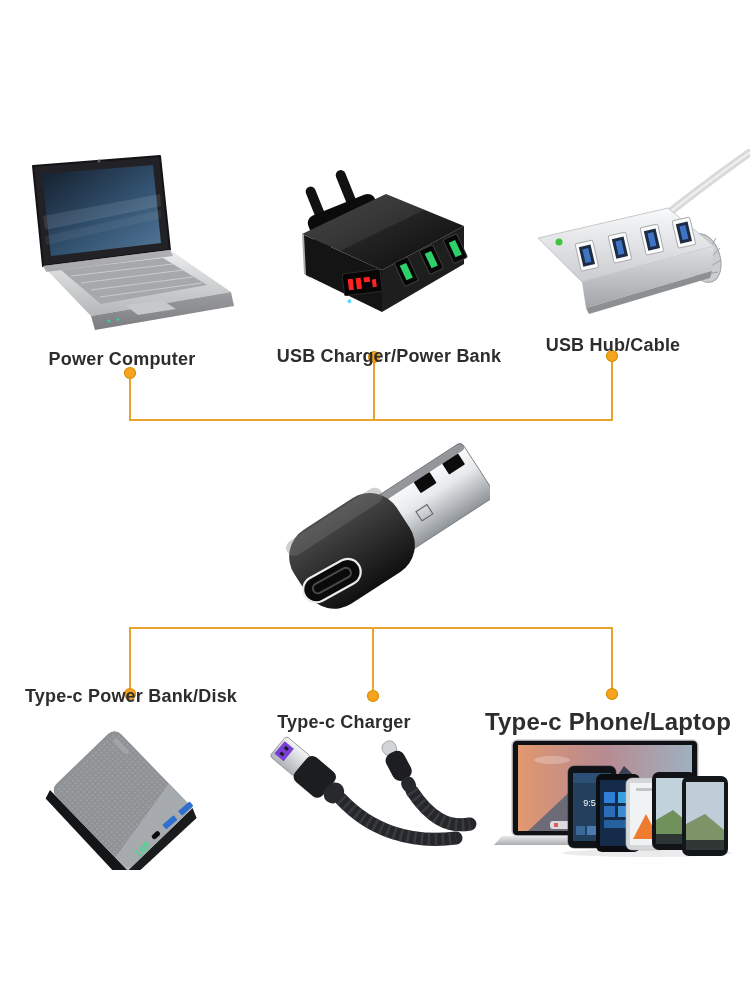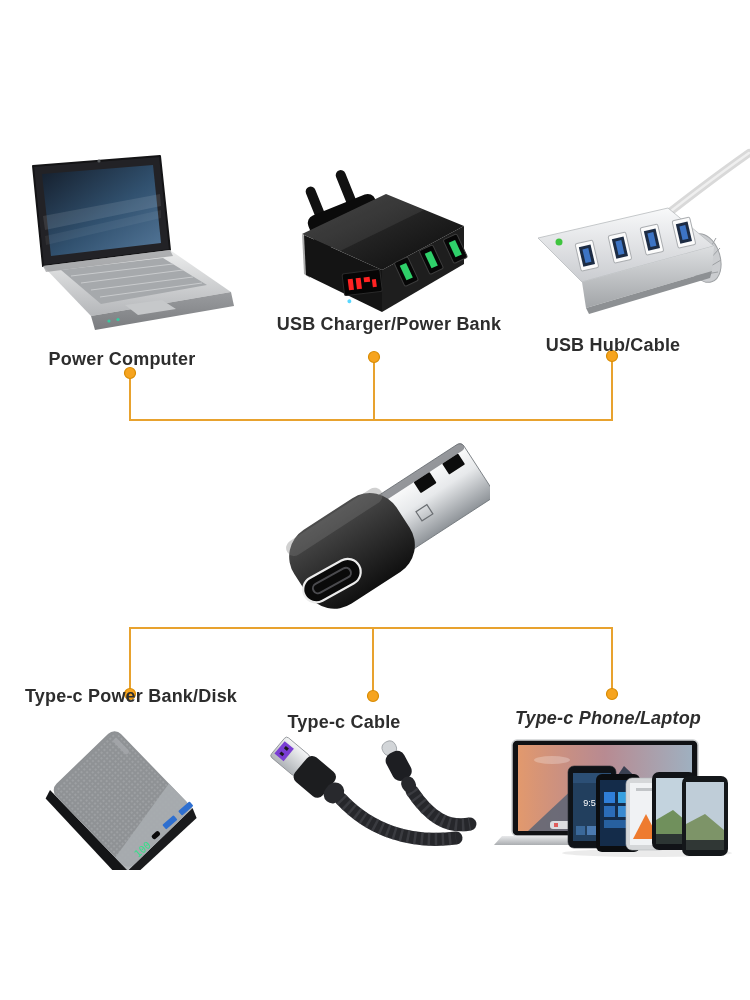--- a/index.html
+++ b/index.html
@@ -1,21 +1,21 @@
 <!DOCTYPE html>
 <html><head>
 <meta charset="utf-8">
 <style>
   html,body{margin:0;padding:0;background:#fff;}
   #stage{position:relative;width:750px;height:1000px;background:#ffffff;overflow:hidden;
          font-family:"Liberation Sans",sans-serif;}
   .fig{position:absolute;}
   .lbl{position:absolute;transform:translateX(-50%);white-space:nowrap;
        font-weight:700;color:#2d2d2d;font-size:18px;letter-spacing:.2px;}
-  .lbl.big{font-size:18px;font-style:italic;}
+  .lbl.big{font-size:24px;}
   svg{display:block;}
 </style>
 </head>
 <body>
 
 <div id="stage">
 
   <svg width="750" height="1000" style="position:absolute;left:0;top:0">
 
     <path d="M642,234 C672,210 702,186 749,153" stroke="#d9d9d9" stroke-width="8" fill="none" stroke-linecap="round"></path>
@@ -109,21 +109,21 @@
         <g fill="#ff2222">
           <rect x="5" y="6" width="5" height="11"></rect>
             <rect x="13" y="6" width="5" height="11"></rect>
           <rect x="21" y="6" width="6" height="5"></rect>
             <rect x="29" y="9" width="4" height="8"></rect>
         </g>
         <circle cx="4" cy="28" r="2" fill="#59d7ff"></circle>
       </g>
     </svg>
   </div>
-  <div class="lbl" style="left:389px;top:314px">USB Charger/Power Bank</div>
+  <div class="lbl" style="left:389px;top:346px">USB Charger/Power Bank</div>
 
   <div class="fig" style="left:518px;top:186px">
     <svg width="215" height="140" viewBox="0 0 215 140">
       <defs>
         <linearGradient id="hTop" x1="0" y1="0" x2="0" y2="1">
           <stop offset="0" stop-color="#f8f9fa"></stop>
             <stop offset="1" stop-color="#caccd0"></stop>
         </linearGradient>
         <linearGradient id="hFr" x1="0" y1="0" x2="0" y2="1">
           <stop offset="0" stop-color="#dddfe1"></stop>
@@ -239,21 +239,21 @@
         <rect x="30" y="-16" width="36" height="32" rx="7" fill="#1c1d1f"></rect>
         <rect x="64" y="-11" width="18" height="22" rx="9" fill="#28292d"></rect>
       </g>
       <g transform="translate(128,16) rotate(62)">
         <rect x="0" y="-7" width="14" height="14" rx="6" fill="#d2d5d8" stroke="#9ba0a4" stroke-width=".8"></rect>
         <rect x="12" y="-10" width="30" height="20" rx="8" fill="#1d1e22"></rect>
         <rect x="40" y="-7" width="16" height="14" rx="7" fill="#27282c"></rect>
       </g>
     </svg>
   </div>
-  <div class="lbl" style="left:344px;top:712px">Type-c Cable</div>
+  <div class="lbl" style="left:344px;top:712px">Type-c Charger</div>
 
   <div class="fig" style="left:492px;top:734px">
     <svg width="258" height="132" viewBox="0 0 258 132">
       <defs>
         <linearGradient id="wWarm" x1="0" y1="0" x2="1" y2="0">
           <stop offset="0" stop-color="#e2996d"></stop>
             <stop offset=".5" stop-color="#c07e82" stop-opacity=".75"></stop>
             <stop offset="1" stop-color="#c07e82" stop-opacity="0"></stop>
         </linearGradient>
         <linearGradient id="mcBase" x1="0" y1="0" x2="0" y2="1">

